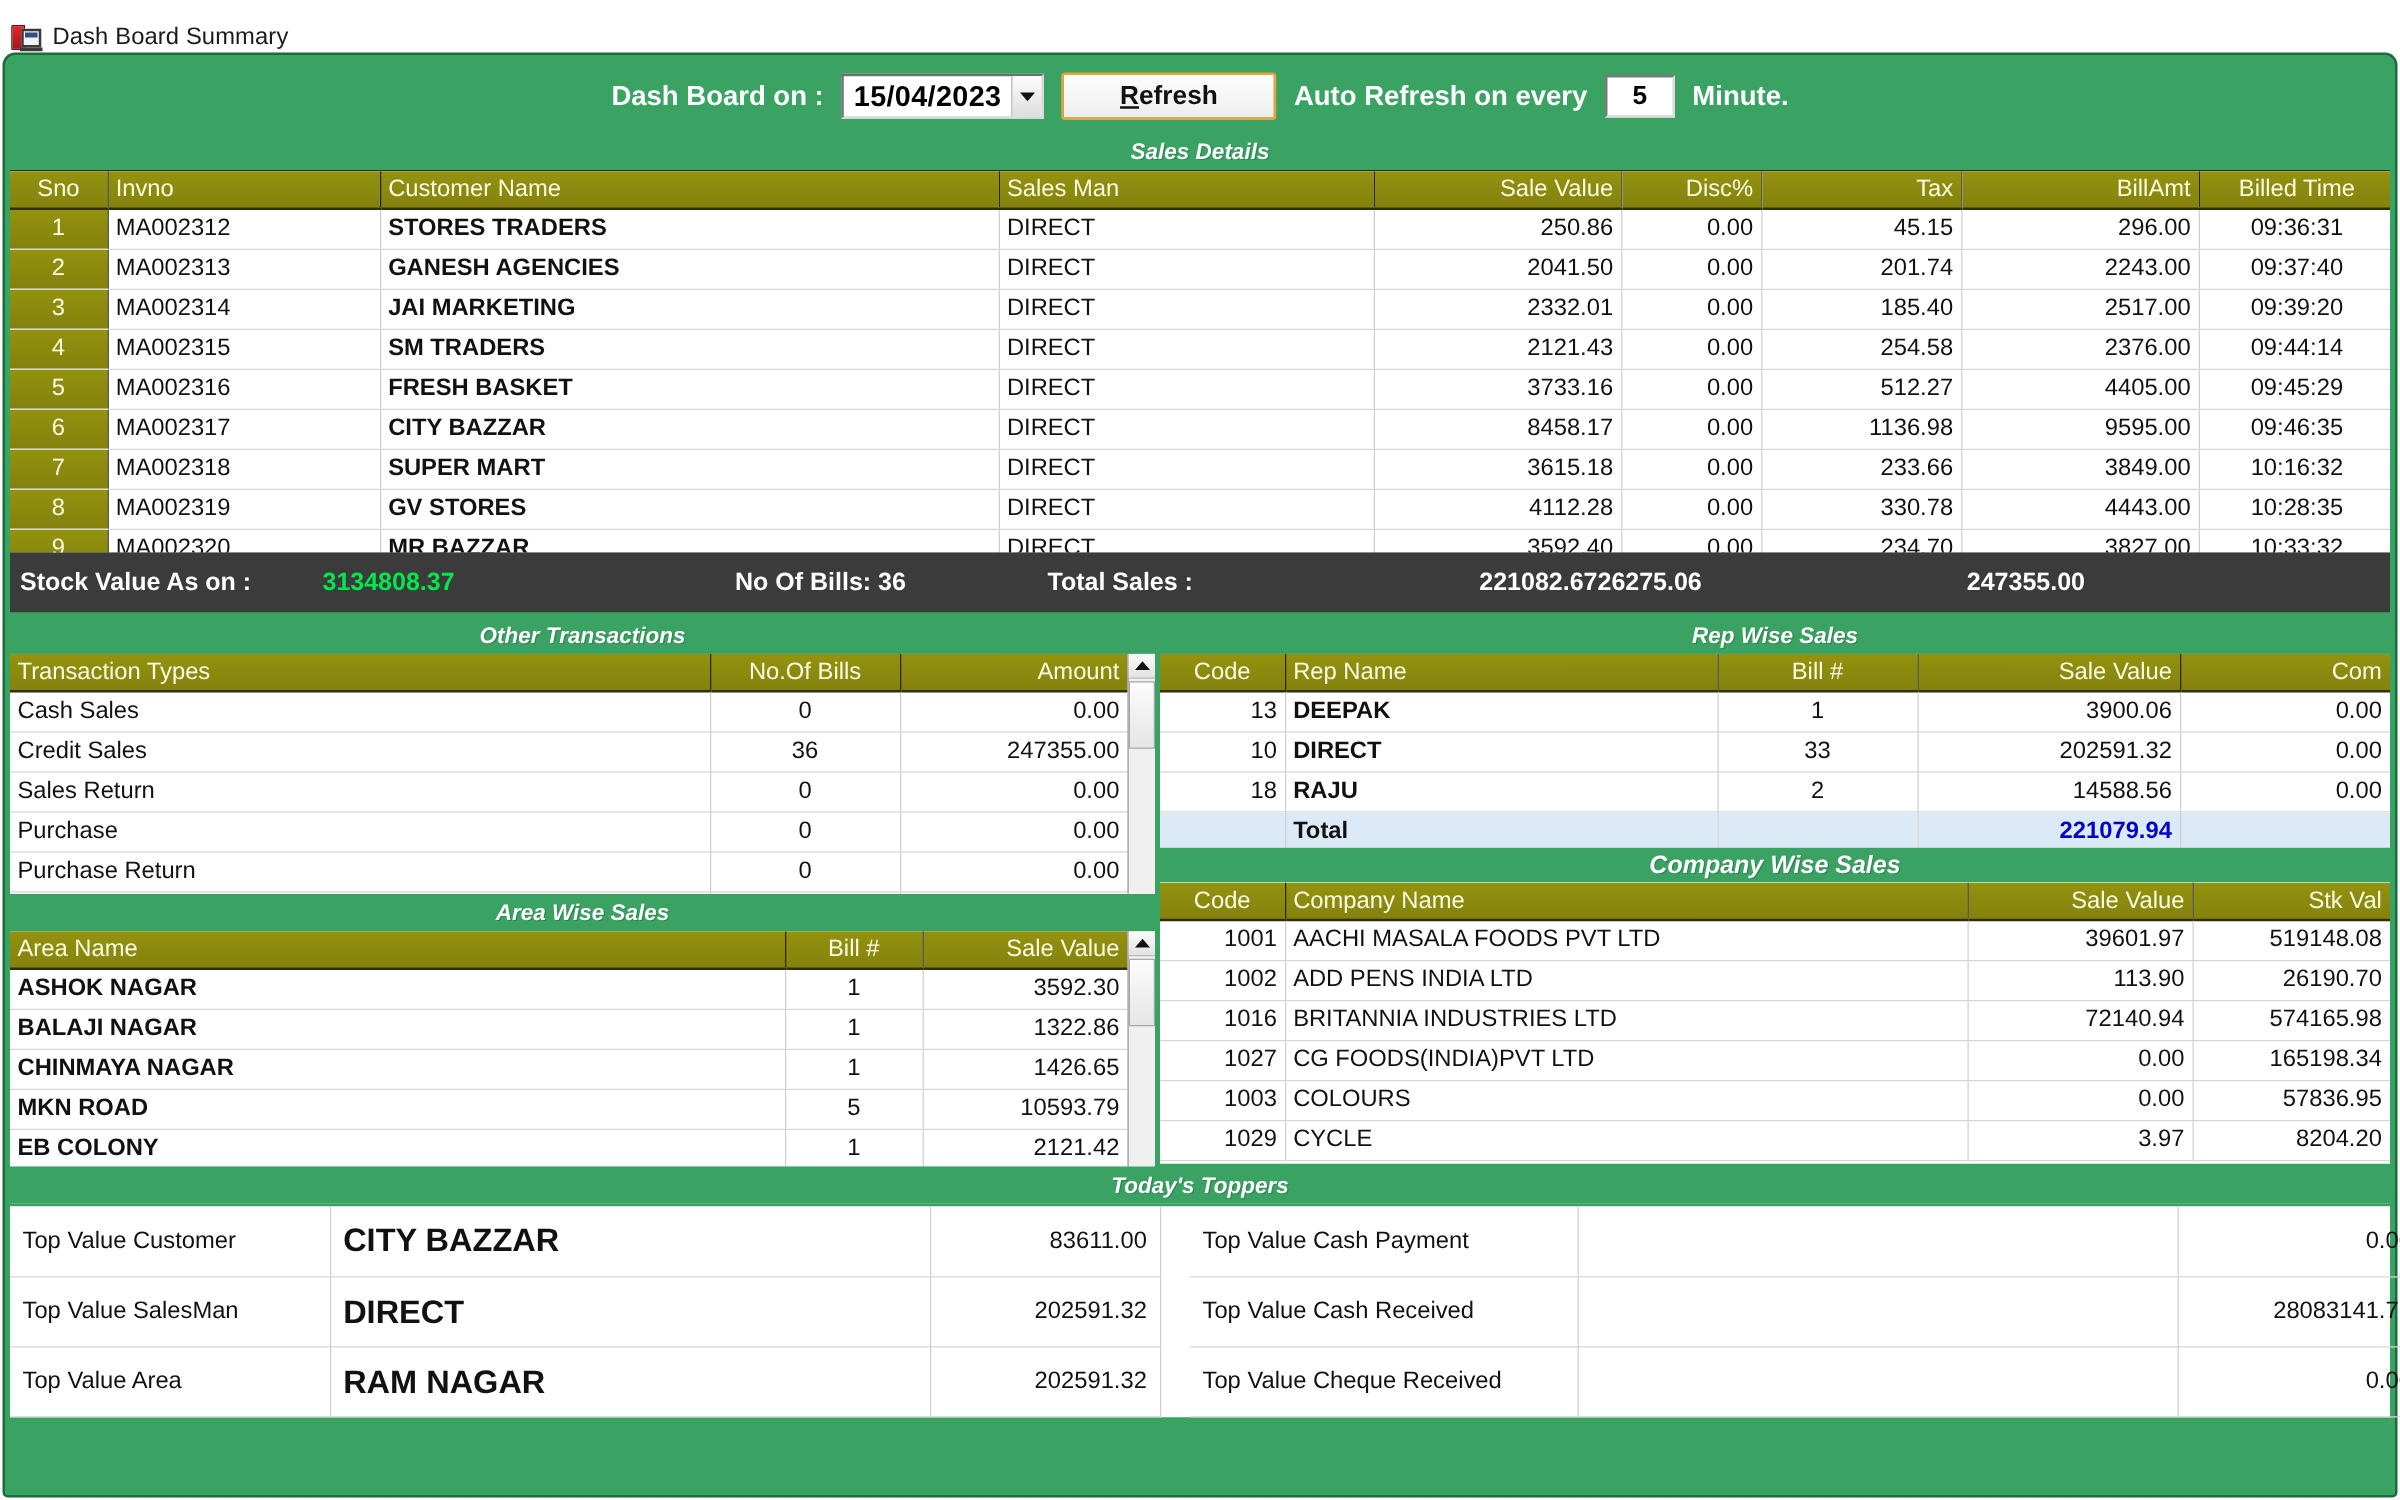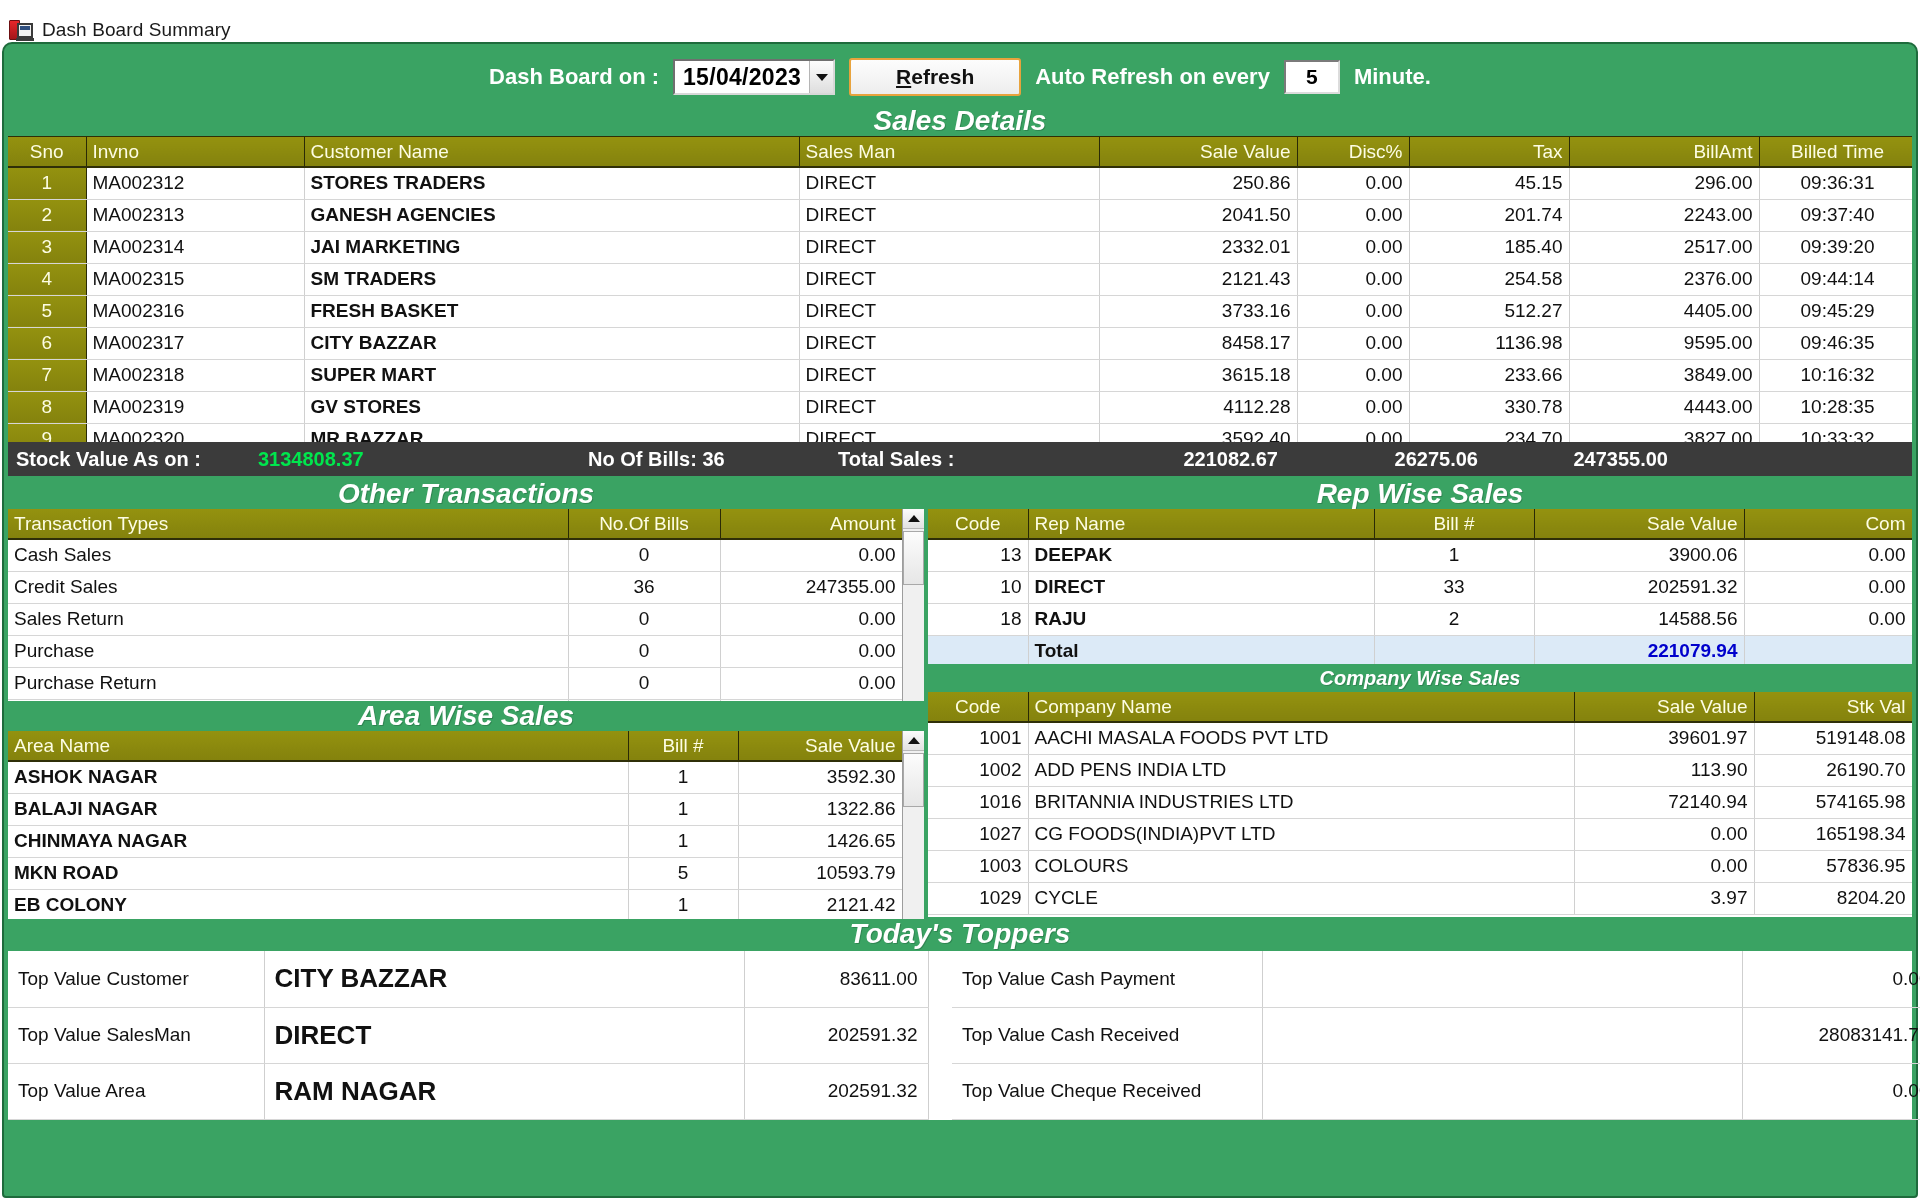--- a/index.html
+++ b/index.html
@@ -132,21 +132,21 @@
     border: 2px solid #7a7a7a;
     border-right-color: #dcdcdc; border-bottom-color: #dcdcdc;
     display: flex; align-items: center; justify-content: center;
     font-size: 21px; font-weight: bold; color: #000;
   }
 
   
   .banner {
     background: #3aa363;
     color: #ffffff;
-    font-size: 28px;
+    font-size: 18px;
     font-style: italic;
     font-weight: bold;
     text-align: center;
     height: 30px;
     line-height: 30px;
     text-shadow: 1px 1px 0 rgba(0,0,0,.18);
   }
   .banner.sm { font-size: 20px; height: 28px; line-height: 28px; }
 
   
@@ -197,34 +197,34 @@
   
   .sales-wrap {
     height: 306px;
     overflow: hidden;
     background: #fff;
     border-top: 1px solid #2f2f08;
   }
 
   
   .statusbar {
-    height: 34px;
+    height: 48px;
     background: #3b3b3b;
     display: flex;
     align-items: center;
     color: #ffffff;
     font-size: 20px;
     font-weight: bold;
   }
   .statusbar .c1 { width: 250px; padding-left: 8px; }
   .statusbar .c2 { width: 330px; color: #00e64d; }
   .statusbar .c3 { width: 250px; }
   .statusbar .c4 { width: 220px; }
   .statusbar .c5 { width: 220px; text-align: right; }
-  .statusbar .c6 { width: 200px; text-align: right; }
+  .statusbar .c6 { width: 200px; text-align: left; }
   .statusbar .c7 { width: 190px; text-align: right; }
 
   
   .mid {
     display: flex;
     gap: 4px;
     background: #3aa363;
     padding-top: 3px;
   }
   .mid-left  { width: 916px; }

